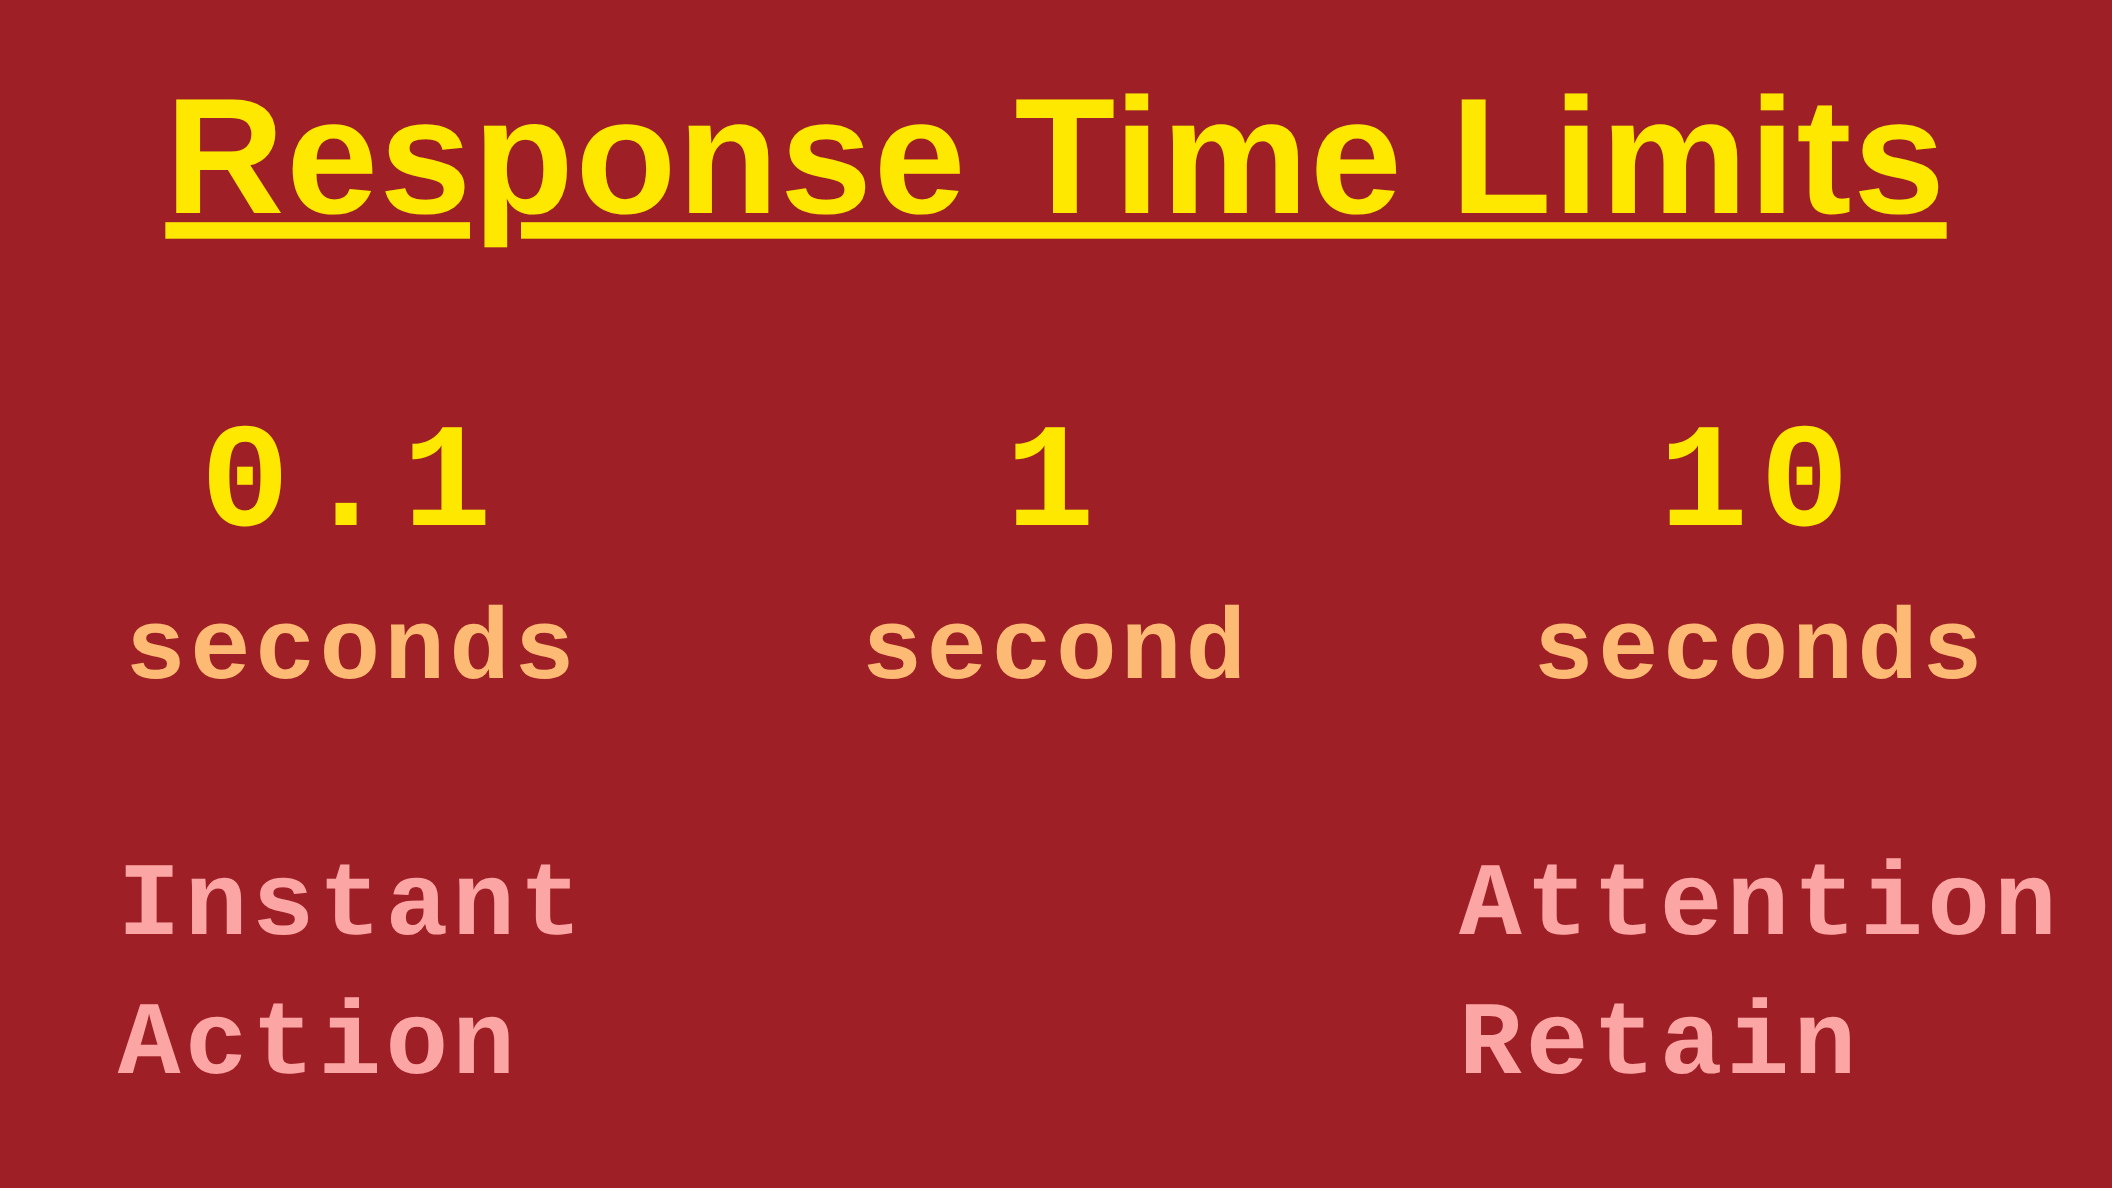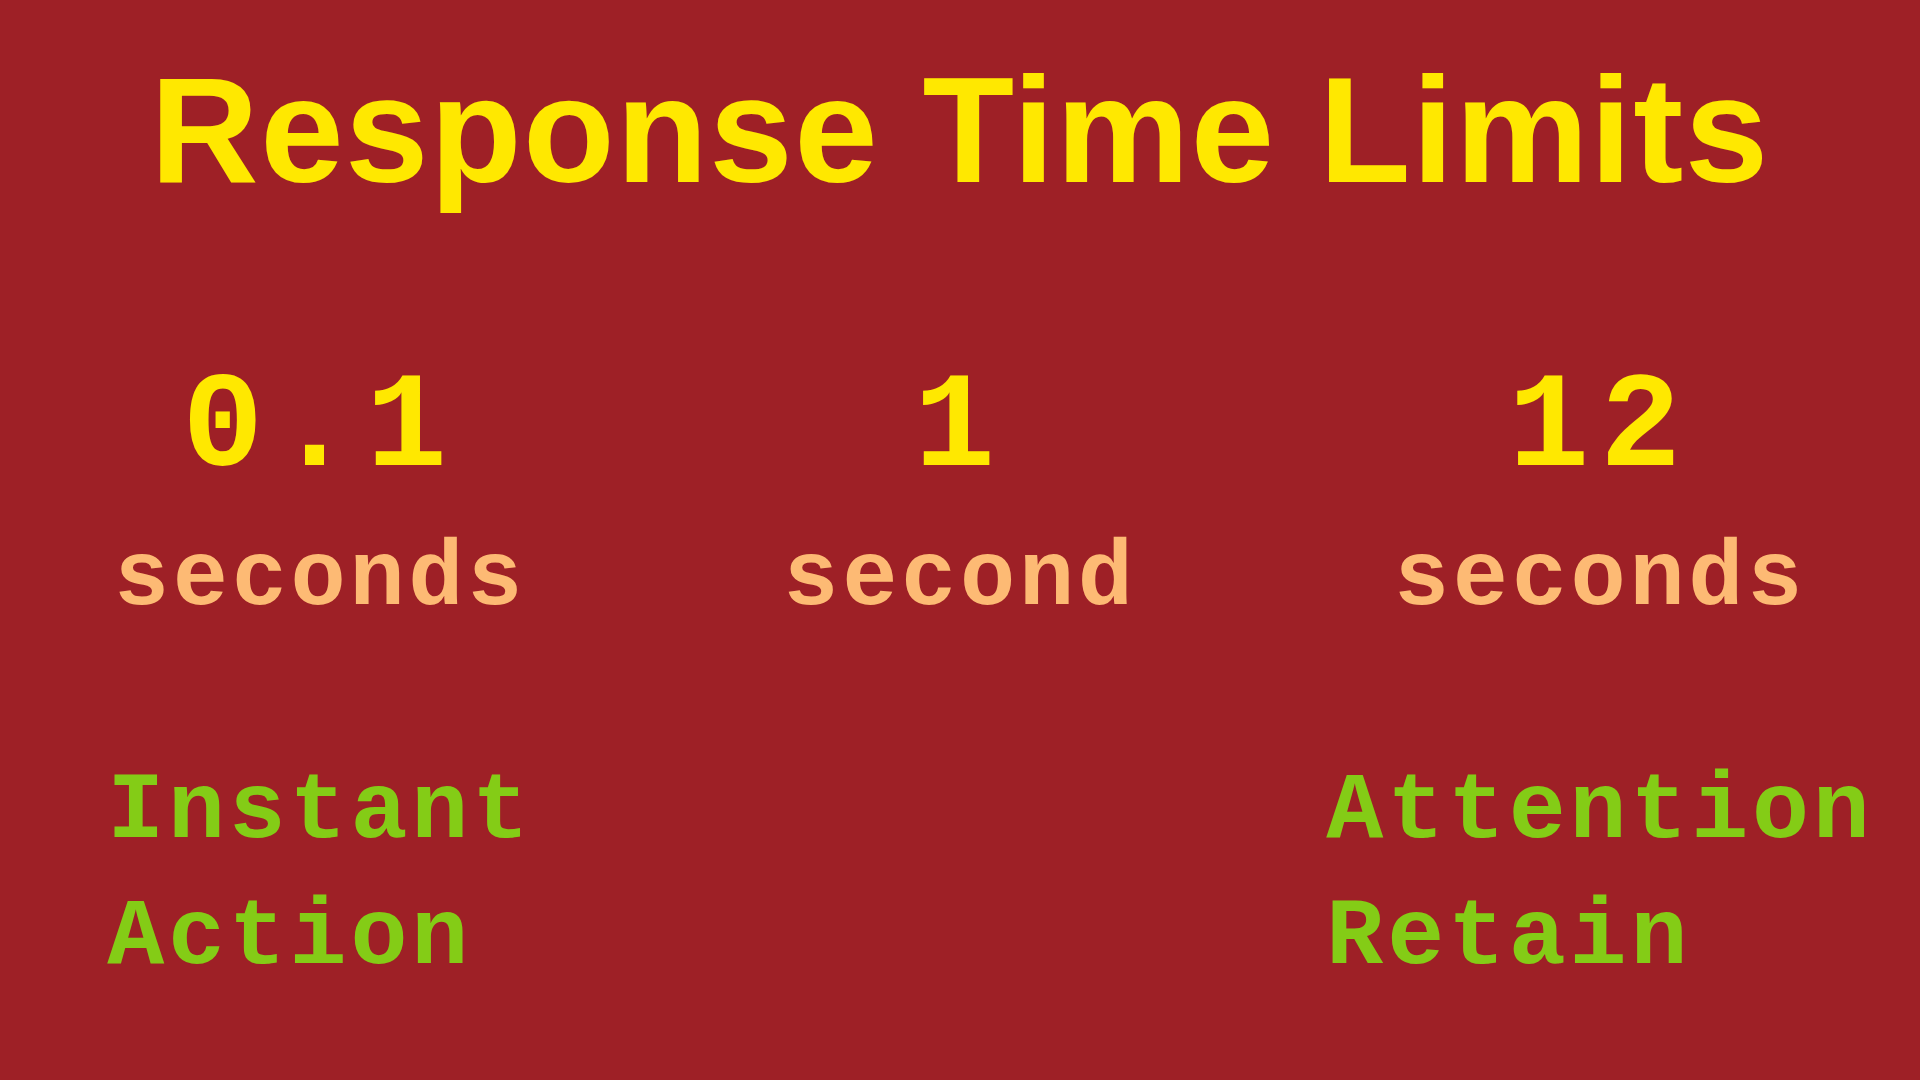--- a/index.html
+++ b/index.html
@@ -14,27 +14,28 @@
   }
   .slide {
     position: relative;
     width: 1920px;
     height: 1080px;
     background: var(--bg, #9E2026);
     box-sizing: border-box;
   }
   .title {
     margin: 0;
-    padding-top: 48px;
+    padding-top: 60px;
     text-align: center;
     font-size: 150px;
     line-height: 1.1;
     font-weight: bold;
     letter-spacing: 0.01em;
     color: var(--accent, #FFE800);
+    text-decoration: underline;
   }
   .columns {
     display: grid;
     grid-template-columns: repeat(3, 1fr);
     margin-top: 136px;
   }
   .column {
     display: flex;
     flex-direction: column;
     align-items: center;
@@ -55,21 +56,21 @@
     font-weight: bold;
     letter-spacing: 0.04em;
     color: #fdba74;
   }
   .label {
     margin-top: 115px;
     font-size: 95px;
     line-height: 1.32;
     font-weight: bold;
     letter-spacing: 0.04em;
-    color: #84cc16;
+    color: #fca5a5;
   }
 </style>
 </head>
 <body>
 
 <div class="slide" style="--bg: #9E2026; --accent: #FFE800;">
   <h1 class="title">Response Time Limits</h1>
 
   <div class="columns">
 
@@ -81,21 +82,21 @@
         <div>Action</div>
       </div>
     </div>
 
     <div class="column">
       <div class="value">1</div>
       <div class="unit">second</div>
     </div>
 
     <div class="column">
-      <div class="value">12</div>
+      <div class="value">10</div>
       <div class="unit">seconds</div>
       <div class="label">
         <div>Attention</div>
         <div>Retain</div>
       </div>
     </div>
 
   </div>
 </div>
 

